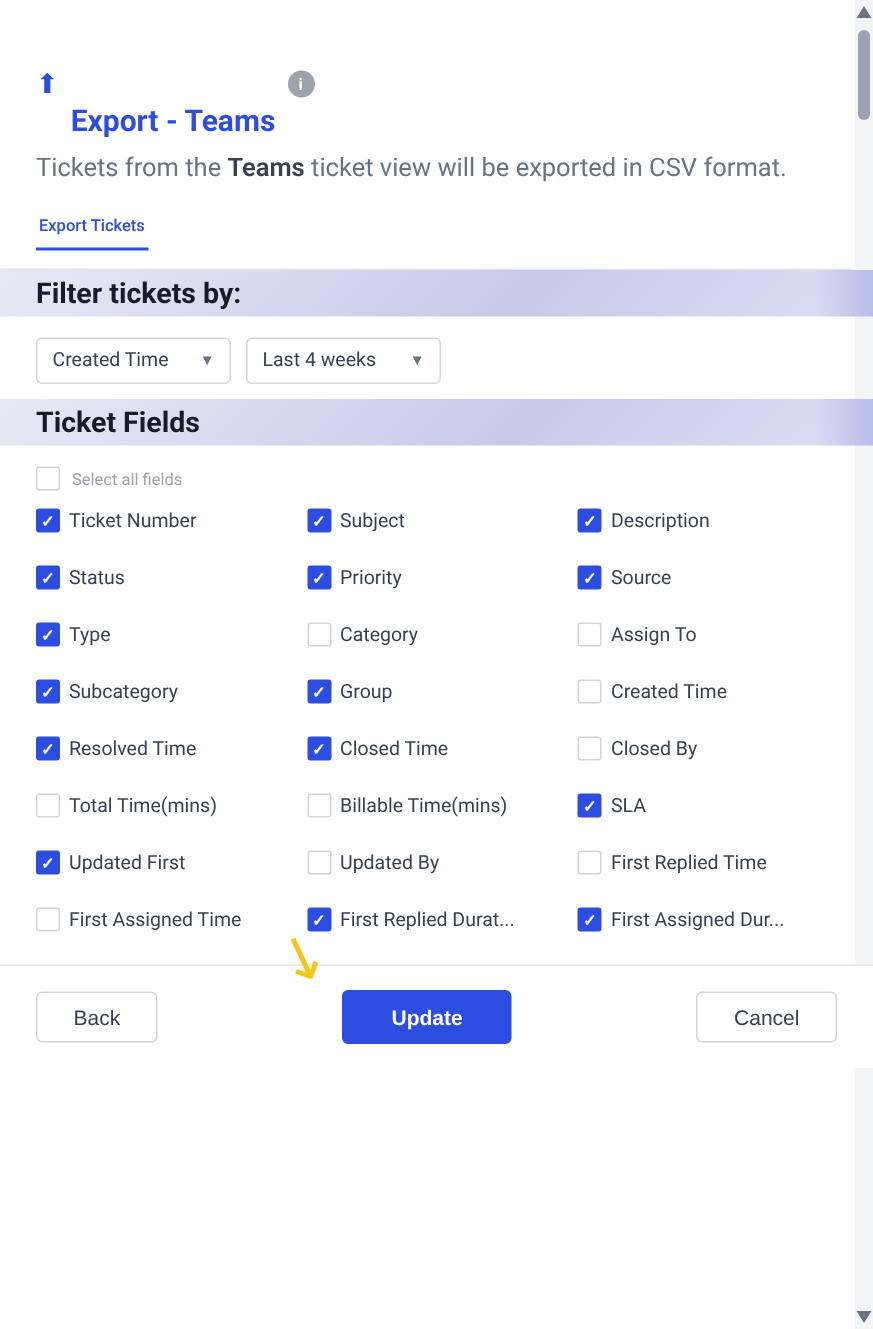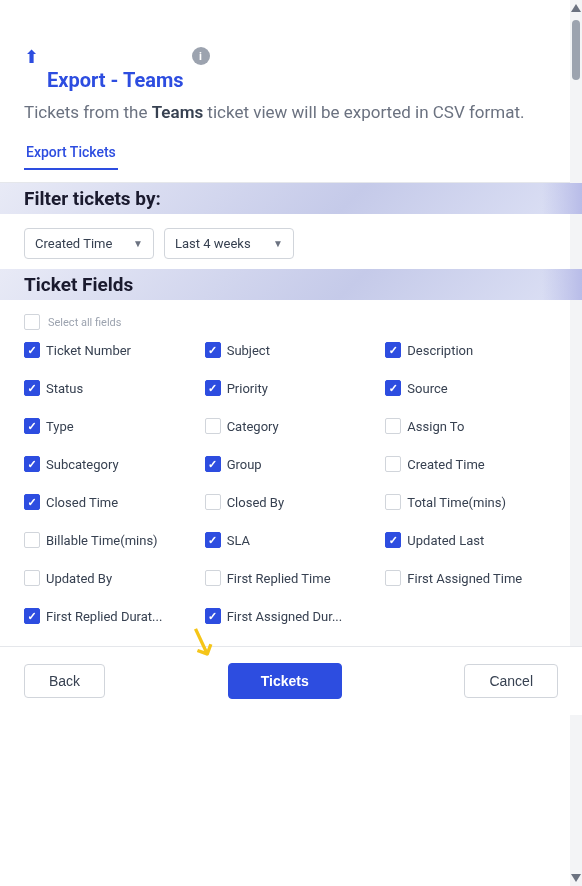--- a/index.html
+++ b/index.html
@@ -58,21 +58,21 @@
     .header-desc strong {
       color: #374151;
       font-weight: 600;
     }
     .tabs {
       display: flex;
       gap: 0;
     }
     .tab {
       padding: 8px 2px;
-      font-size: 14px;
+      font-size: 11px;
       color: #6b7280;
       cursor: pointer;
       border-bottom: 2px solid transparent;
       margin-right: 20px;
     }
     .tab.active {
       color: #2d4de0;
       border-bottom: 2px solid #2d4de0;
       font-weight: 500;
     }
@@ -345,41 +345,45 @@
           <div class="field-item">
             <div class="checkbox checked"></div>
             <span class="field-label">Group</span>
           </div>
           <div class="field-item">
             <div class="checkbox"></div>
             <span class="field-label">Created Time</span>
           </div>
           <div class="field-item">
             <div class="checkbox checked"></div>
+            <span class="field-label">Resolved Time</span>
+          </div>
+          <div class="field-item">
+            <div class="checkbox checked"></div>
             <span class="field-label">Closed Time</span>
           </div>
           <div class="field-item">
             <div class="checkbox"></div>
             <span class="field-label">Closed By</span>
           </div>
           <div class="field-item">
             <div class="checkbox"></div>
             <span class="field-label">Total Time(mins)</span>
           </div>
           <div class="field-item">
             <div class="checkbox"></div>
             <span class="field-label">Billable Time(mins)</span>
           </div>
           <div class="field-item">
             <div class="checkbox checked"></div>
             <span class="field-label">SLA</span>
           </div>
           <div class="field-item">
             <div class="checkbox checked"></div>
-            <span class="field-label">Updated Last</span>
+            <span class="field-label">Updated First</span>
           </div>
           <div class="field-item">
             <div class="checkbox"></div>
             <span class="field-label">Updated By</span>
           </div>
           <div class="field-item">
             <div class="checkbox"></div>
             <span class="field-label">First Replied Time</span>
           </div>
           <div class="field-item">
@@ -395,17 +399,17 @@
             <span class="field-label">First Assigned Dur...</span>
           </div>
         </div>
     </div>
   </div>
 
   <div class="footer">
 
     <div class="arrow-indicator" style="color:#f5c518;">↘</div>
     <button class="btn">Back</button>
-    <button class="btn btn-primary">Tickets</button>
+    <button class="btn btn-primary">Update</button>
     <button class="btn">Cancel</button>
   </div>
 
 </div>
 
 </body></html>

